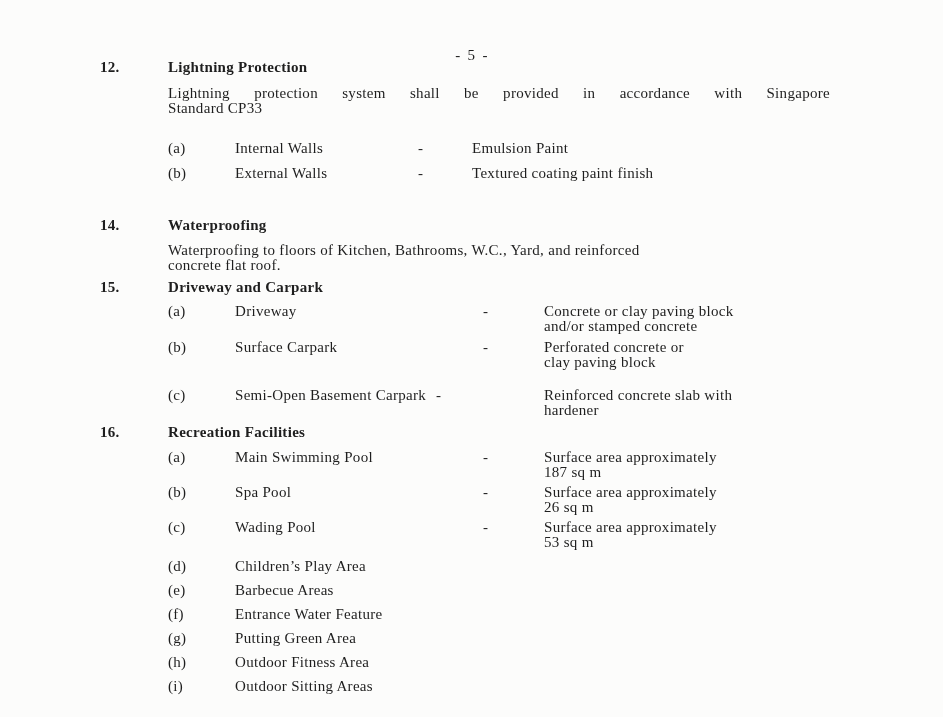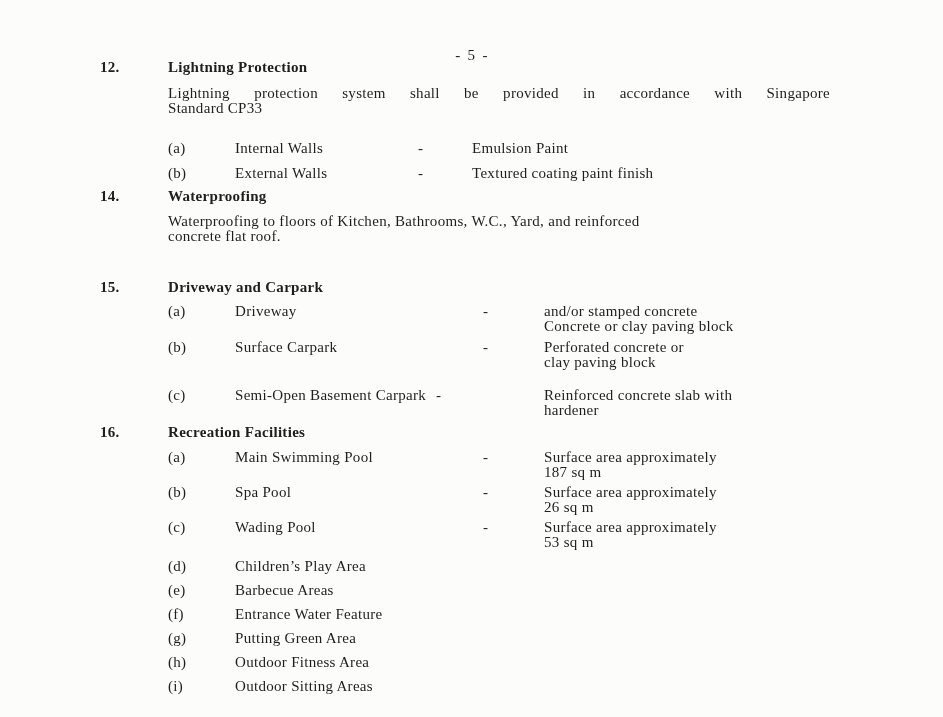--- a/index.html
+++ b/index.html
@@ -24,21 +24,21 @@
     text-align: center;
     word-spacing: 3px;
   }
   .section {
     position: absolute;
     left: 100px;
     width: 740px;
   }
   .s12 { top: 60px; }
   .s13 { top: 131px; }
-  .s14 { top: 189px; }
+  .s14 { top: 218px; }
   .s15 { top: 280px; }
   .s16 { top: 425px; }
   .heading { position: relative; height: 15px; font-weight: bold; }
   .heading .num { position: absolute; left: 0; }
   .heading .title { position: absolute; left: 68px; }
   .body-text { margin-left: 68px; width: 662px; }
   .s12 .body-text { margin-top: 11px; }
   .s14 .body-text { margin-top: 10px; }
   .jline { text-align: justify; text-align-last: justify; }
   .row { position: relative; height: 15px; }
@@ -114,22 +114,22 @@
   <div class="section s15">
     <div class="heading">
       <span class="num">15.</span>
       <span class="title">Driveway and Carpark</span>
     </div>
     <div class="row cols-b two-line row-a">
       <span class="letter">(a)</span>
       <span class="name">Driveway</span>
       <span class="dash">-</span>
       <span class="value">
+        <span class="vline">Concrete or clay paving block</span>
         <span class="vline">and/or stamped concrete</span>
-        <span class="vline">Concrete or clay paving block</span>
       </span>
     </div>
     <div class="row cols-b two-line row-b">
       <span class="letter">(b)</span>
       <span class="name">Surface Carpark</span>
       <span class="dash">-</span>
       <span class="value">
         <span class="vline">Perforated concrete or</span>
         <span class="vline">clay paving block</span>
       </span>

